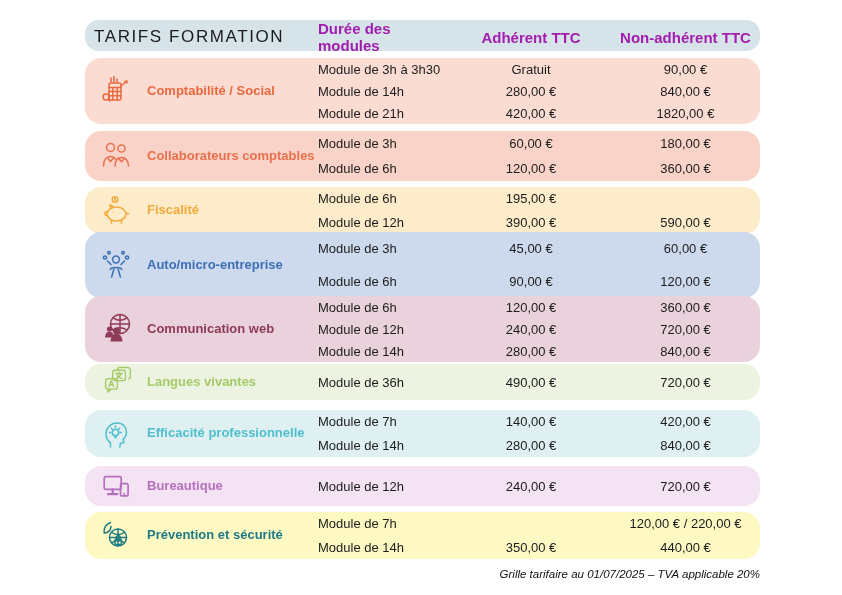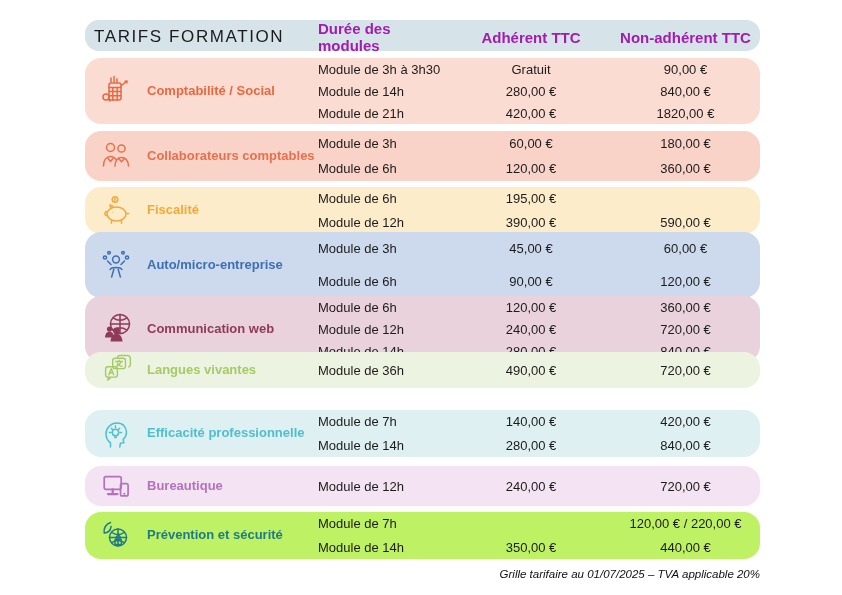--- a/index.html
+++ b/index.html
@@ -157,21 +157,21 @@
     <div class="price m">120,00 €</div>
     <div class="price nm">360,00 €</div>
     <div class="dur">Module de 12h</div>
     <div class="price m">240,00 €</div>
     <div class="price nm">720,00 €</div>
     <div class="dur">Module de 14h</div>
     <div class="price m">280,00 €</div>
     <div class="price nm">840,00 €</div>
   </div>
 
-  <div class="bar" style="top: 352px; height: 36px; background: rgb(237, 243, 225); --accent: #a5ca68;">
+  <div class="bar" style="top: 364px; height: 36px; background: rgb(237, 243, 225); --accent: #a5ca68;">
     <div class="cat" style="grid-row:1/span 1;">
       <span class="icon">
         <svg width="34" height="34" viewBox="0 0 36 36" fill="none" stroke="currentColor" stroke-width="1.5" stroke-linecap="round" stroke-linejoin="round">
           <path d="M19.5 4.5c.4-1.1 1.4-1.9 2.7-1.9h8a3 3 0 013 3v6.5c0 1.2-.7 2.2-1.7 2.7"></path>
           <rect x="14.5" y="5.5" width="13.5" height="11" rx="2.5"></rect>
           <path d="M17.8 9h7 M21.3 7.7V9 M18.6 13.8c2.2-.9 4.4-2.8 5.1-4.8 M19.5 10.8c1 2 2.8 3.1 4.8 3.3"></path>
           <rect x="7" y="14.5" width="12.5" height="11" rx="2.5"></rect>
           <path d="M10.4 23 13 16.6 15.6 23 M11.3 20.9h3.4"></path>
           <path d="M10.5 25.7 9 28.7l3.2-2.3"></path>
         </svg>
@@ -213,21 +213,21 @@
           <path d="M26.8 26.2h.01" stroke-width="2.2"></path>
         </svg>
       </span>
       <span class="cat-label">Bureautique</span>
     </div>
     <div class="dur">Module de 12h</div>
     <div class="price m">240,00 €</div>
     <div class="price nm">720,00 €</div>
   </div>
 
-  <div class="bar" style="top: 512px; height: 47px; background: #bef264; --accent: #1e7b85;">
+  <div class="bar" style="top: 512px; height: 47px; background: #fef9c3; --accent: #1e7b85;">
     <div class="cat" style="grid-row:1/span 2;">
       <span class="icon">
         <svg width="36" height="36" viewBox="0 0 36 36" fill="none" stroke="currentColor" stroke-width="1.5" stroke-linecap="round" stroke-linejoin="round">
           <path d="M12.5 4.5C8 6 5.3 10.2 6.2 15c3.8-.2 6.4-2.6 6.9-6.6"></path>
           <circle cx="20" cy="19.5" r="8.5"></circle>
           <path d="M11.5 19.5h17 M20 11v17 M14 14.5a10.5 10.5 0 0012 0 M14 24.5a10.5 10.5 0 0112 0"></path>
           <rect x="17" y="21.2" width="6.4" height="5.4" rx="1"></rect>
           <path d="M18.3 21.2v-1.7a1.9 1.9 0 013.8 0v1.7"></path>
         </svg>
       </span>

